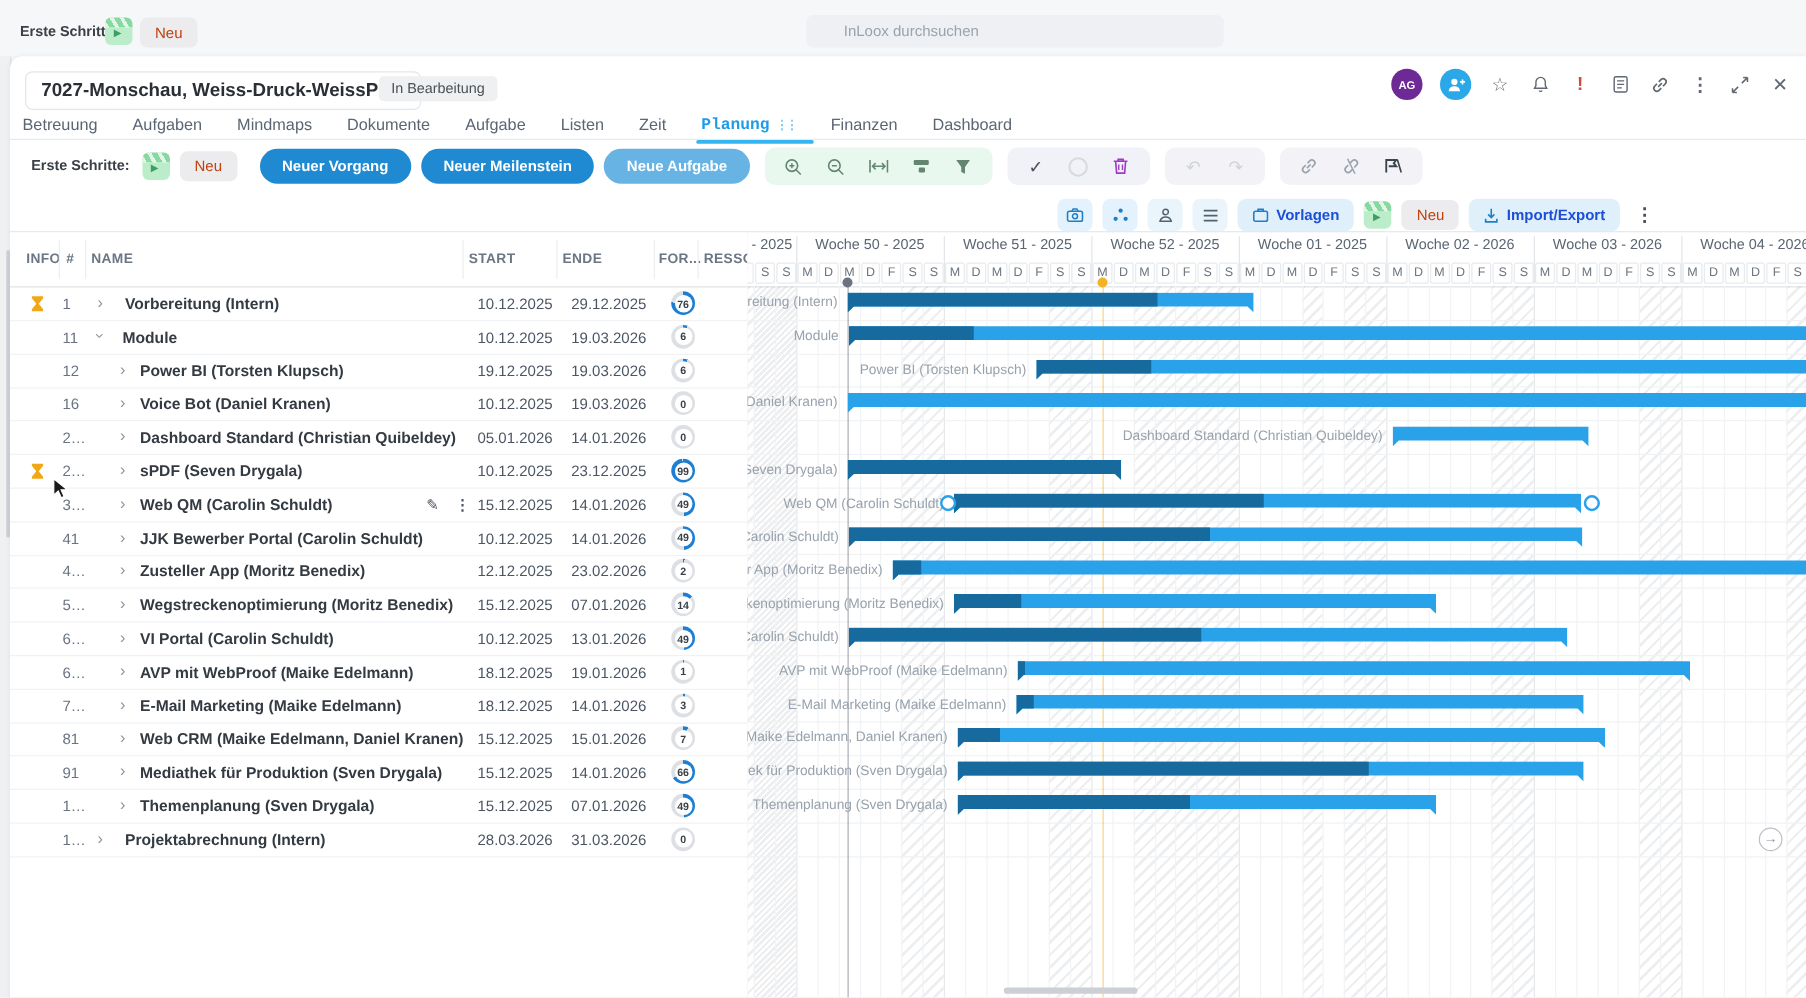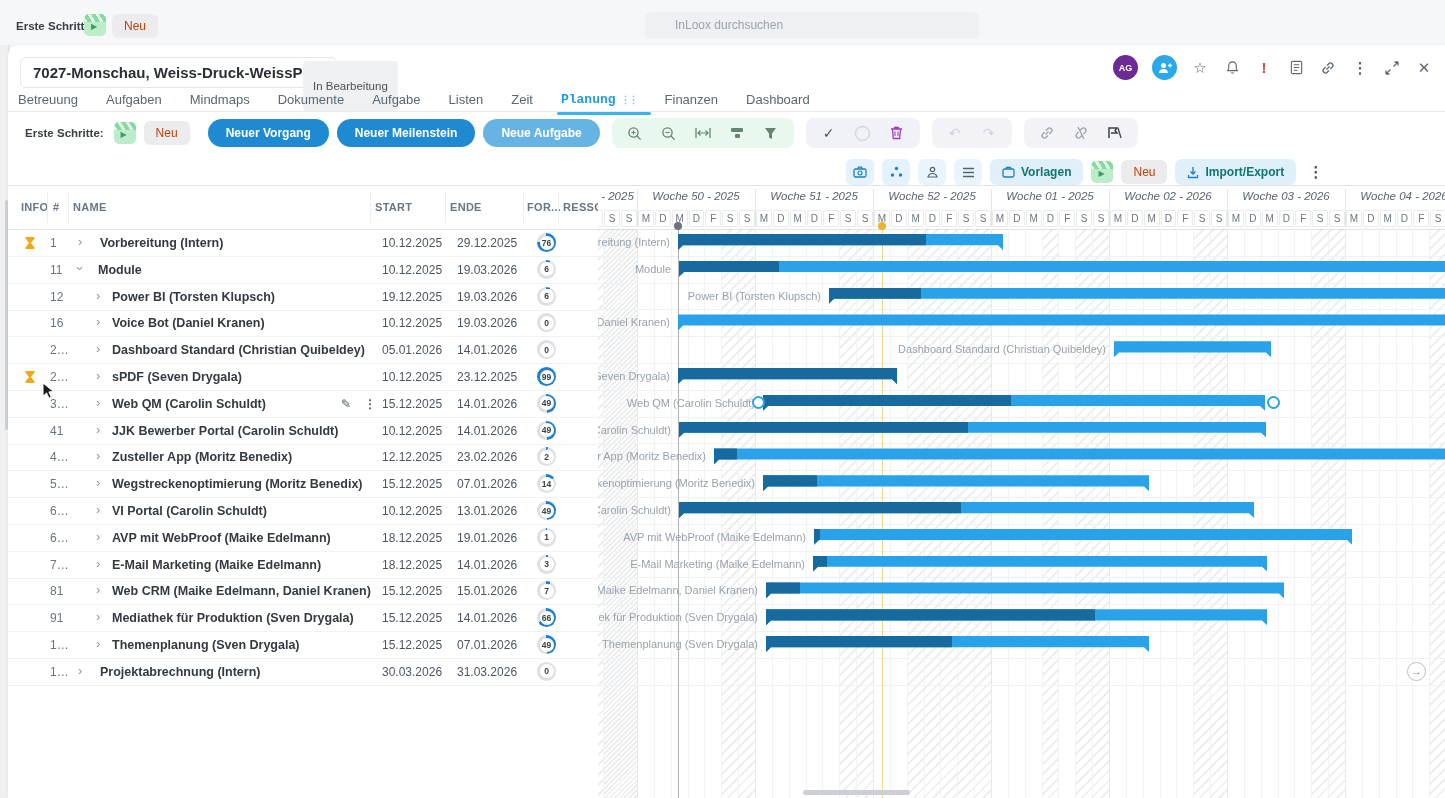--- a/index.html
+++ b/index.html
@@ -14,21 +14,21 @@
   .topbar .clapper{position:absolute;left:84px;top:14px;}
   .pill{display:inline-block;background:#ececef;border-radius:6px;color:#c2410c;font-size:12px;padding:5px 12px;}
   .topbar .pill{position:absolute;left:112px;top:14px;}
   .gsearch{position:absolute;left:645px;top:12px;width:294px;height:26px;background:#eef0f3;border:none;border-radius:6px;font-size:12px;color:#5b636c;padding:0 10px 0 30px;font-family:"Liberation Sans",sans-serif;}
   .gsearch::placeholder{color:#9aa3ad;}
   .gsearch-ic{position:absolute;left:655px;top:18px;width:14px;height:14px;}
 
   
   .card{position:absolute;left:8px;top:45px;width:1437px;height:753px;background:#fff;border-radius:10px 0 0 0;box-shadow:0 0 4px rgba(0,0,0,.06);}
   .title-box{position:absolute;left:12px;top:12px;border:1px solid #e3e6ea;border-radius:6px;padding:6px 12px;font-size:15px;font-weight:bold;color:#2a2f36;background:#fff;}
-  .status-badge{position:absolute;left:295px;top:16px;background:#eff0f2;border-radius:4px;padding:19px 10px;font-size:11.5px;color:#4a5056;}
+  .status-badge{position:absolute;left:295px;top:16px;background:#eff0f2;border-radius:4px;padding:4px 10px;font-size:11.5px;color:#4a5056;}
   .hicons{position:absolute;right:12px;top:10px;display:flex;align-items:center;gap:14px;}
   .avatar{width:25px;height:25px;border-radius:50%;display:flex;align-items:center;justify-content:center;font-size:9px;font-weight:bold;color:#fff;}
   .hic{width:18px;height:18px;display:flex;align-items:center;justify-content:center;color:#5f6771;font-size:15px;}
   .hic svg{display:block;}
 
   
   .tabs{position:absolute;left:10px;top:42px;height:28px;display:flex;gap:28px;align-items:center;}
   .tab{font-size:13px;color:#5a6673;position:relative;padding:4px 0 8px 0;cursor:default;white-space:nowrap;}
   .tab.active{color:var(--accent);font-weight:bold;font-family:Liberation Mono, monospace;}
   .tab.active:after{content:"";position:absolute;left:-4px;right:-14px;bottom:0;height:3px;border-radius:2px;background:#35b5ef;}
@@ -52,21 +52,21 @@
   .tbi.gray{color:#9aa2ab;}
   .tbi.dim{color:#cfd4d9;}
 
   .toolbar2{position:absolute;left:838px;top:109px;width:599px;height:36px;display:flex;align-items:center;gap:8px;}
   .chip{width:28px;height:26px;border-radius:6px;background:#e3f2fc;display:flex;align-items:center;justify-content:center;}
   .chip.pale{background:#eaf4fb;}
   .s2search{width:160px;height:26px;background:#f1f3f6;border:none;border-radius:6px;font-size:12px;color:#5b636c;padding:0 8px 0 26px;font-family:"Liberation Sans",sans-serif;}
   .s2search::placeholder{color:#9aa3ad;}
   .s2wrap{position:relative;}
   .s2wrap svg{position:absolute;left:7px;top:7px;}
-  .btn-soft{display:flex;align-items:center;gap:6px;background:#e0f0fb;color:#0f766e;font-size:12px;font-weight:bold;border:none;border-radius:7px;padding:6px 12px;font-family:"Liberation Sans",sans-serif;}
+  .btn-soft{display:flex;align-items:center;gap:6px;background:#e0f0fb;color:#1d4ed8;font-size:12px;font-weight:bold;border:none;border-radius:7px;padding:6px 12px;font-family:"Liberation Sans",sans-serif;}
   .kebab{color:#4a5058;font-size:15px;font-weight:bold;padding:0 4px;}
 
   
   .grid{position:absolute;left:0;top:140px;width:1437px;height:613px;border-top:1px solid #e0e3e7;}
   .tpane{position:absolute;left:0;top:0;width:590px;height:613px;background:#fff;border-right:1px solid #dde1e5;overflow:hidden;}
   .thead{position:absolute;left:0;top:0;width:590px;height:43px;border-bottom:1px solid #e0e3e7;background:#fff;}
   .thead span{position:absolute;top:15px;font-size:11px;color:#6b7685;font-weight:bold;letter-spacing:.3px;}
   .thead .csep{position:absolute;top:6px;bottom:6px;width:1px;background:#eceef1;}
   .tbody{position:absolute;left:0;top:43px;width:590px;height:570px;}
   .trow{position:absolute;left:0;width:590px;height:27px;border-bottom:1px solid #f0f2f4;}
@@ -75,21 +75,21 @@
   .trow .chev{color:#8a96a3;font-size:13px;top:5px;}
   .trow .chev.down{transform:rotate(90deg);}
   .trow .nm{font-weight:bold;color:#333a42;font-size:12.5px;}
   .ring{position:absolute;top:4px;width:19px;height:19px;border-radius:50%;display:flex;align-items:center;justify-content:center;}
   .ring i{width:14px;height:14px;border-radius:50%;background:#fff;display:flex;align-items:center;justify-content:center;font-style:normal;font-size:8.5px;font-weight:bold;color:#3a4148;}
   .hg{position:absolute;left:16px;top:6px;}
   .rowic{color:#555;font-size:12px;}
 
   
   .gpane{position:absolute;left:590px;top:0;width:847px;height:613px;overflow:hidden;background:#fff;}
-  .gweeks{position:absolute;left:0;top:0;width:847px;height:22px;font-style:italic;}
+  .gweeks{position:absolute;left:0;top:0;width:847px;height:22px;}
   .gweek-label{position:absolute;top:4px;font-size:11.5px;color:#5b6672;white-space:nowrap;transform:translateX(-50%);}
   .gweek-sep{position:absolute;top:3px;height:38px;width:1px;background:#e2e5e9;}
   .gdays{position:absolute;left:0;top:22px;width:847px;height:21px;border-bottom:1px solid #dfe3e7;}
   .gday{position:absolute;top:2px;height:15px;background:#fff;border:1px solid #e8eaec;border-radius:2px;font-size:10px;color:#6b7581;display:flex;align-items:center;justify-content:center;}
   .gdot{position:absolute;width:8px;height:8px;border-radius:50%;top:36px;z-index:5;}
   .gbody{position:absolute;left:0;top:43px;width:847px;height:570px;}
   .hatch{position:absolute;top:0;bottom:0;background:repeating-linear-gradient(135deg,rgba(120,128,138,.13) 0 2px,transparent 2px 7px);}
   .vline{position:absolute;top:0;bottom:0;width:1px;background:#f2f3f5;}
   .wline{position:absolute;top:0;bottom:0;width:1px;background:#e6e9ec;}
   .mline{position:absolute;top:0;bottom:0;width:1px;z-index:2;}
@@ -498,21 +498,21 @@
               <span class="" style="left: 374px;">15.12.2025</span>
               <span class="" style="left: 449px;">07.01.2026</span>
               <div class="ring" style="left: 529px; background: conic-gradient(var(--ring-blue) 176.4deg, var(--ring-track) 0);">
                 <i>49</i>
               </div>
             </div>
             <div class="trow" style="top: 428.8px;">
               <span class="num" style="left: 42px;">1…</span>
               <span class="chev" style="left: 70px;">›</span>
               <span class="nm" style="left: 92px;">Projektabrechnung (Intern)</span>
-              <span class="" style="left: 374px;">30.03.2026</span>
+              <span class="" style="left: 374px;">28.03.2026</span>
               <span class="" style="left: 449px;">31.03.2026</span>
               <div class="ring" style="left: 529px; background: conic-gradient(var(--ring-blue) 0deg, var(--ring-track) 0);">
                 <i>0</i>
               </div>
             </div>
           </div>
       </div>
 
       <div class="gpane">
         <div class="gweeks" id="gweeks">

